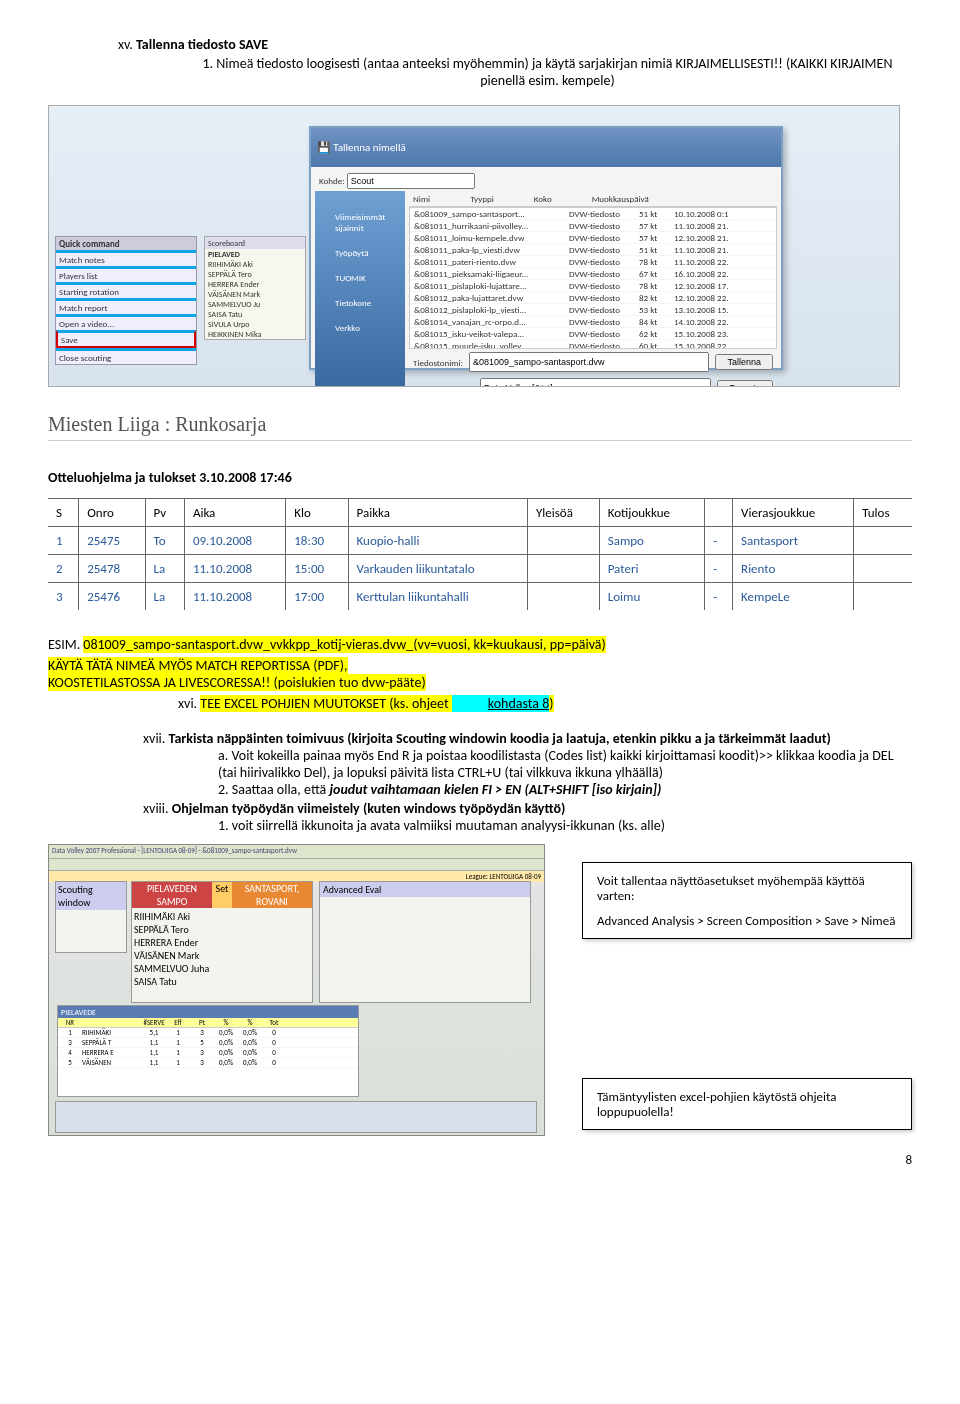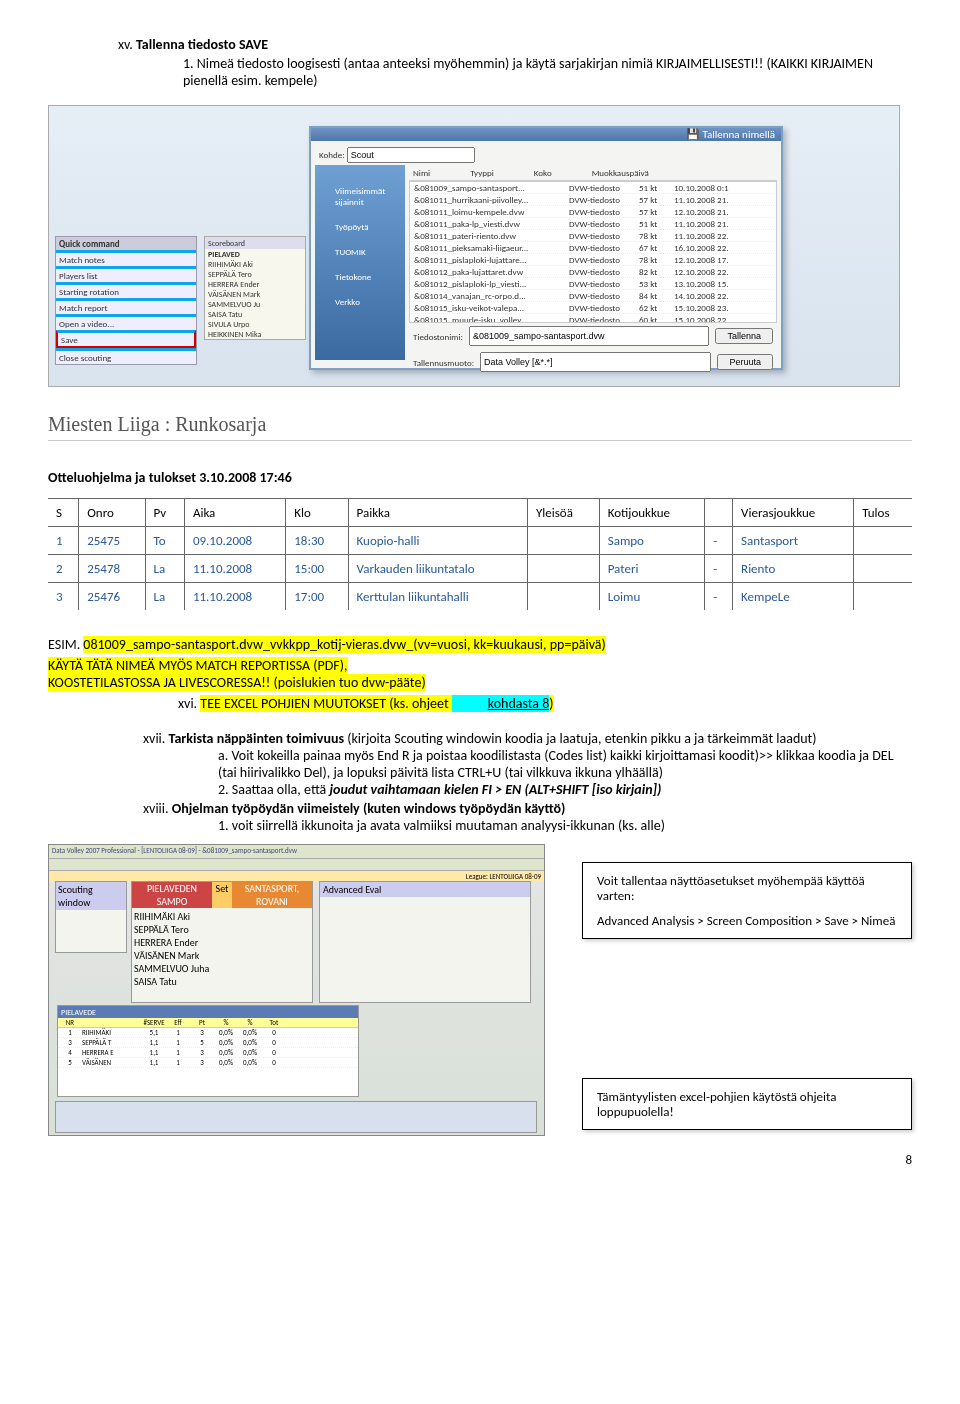--- a/index.html
+++ b/index.html
@@ -7,41 +7,41 @@
     font-size: 14px;
     color: #000;
     margin: 0;
     padding: 36px 48px;
     width: 960px;
     box-sizing: border-box;
     background: #fff;
   }
   .xv { margin-left: 70px; margin-bottom: 2px; }
   .xv b { font-weight: bold; }
-  .sub1 { margin-left: 135px; margin-bottom: 16px; }
+  .sub1 { margin-left: 135px; margin-bottom: 16px; text-align: center; }
   .screenshot1 {
     margin: 12px 0 26px 0;
     width: 850px;
     height: 280px;
     background: linear-gradient(#e6eef6,#d8e3ee);
     border: 1px solid #aaa;
     position: relative;
     font-size: 10px;
     color: #333;
     overflow: hidden;
   }
   .dlg {
     position: absolute;
     left: 260px; top: 20px;
     width: 470px; height: 240px;
     background: #f4f4f2;
     border: 2px solid #7da0c5;
     box-shadow: 3px 3px 6px rgba(0,0,0,0.25);
   }
-  .dlg-title { background: linear-gradient(#6f93c4,#4f77ab); color:#fff; padding:0 6px; font-size:11px;text-align:right;}
+  .dlg-title { background: linear-gradient(#6f93c4,#4f77ab); color:#fff; padding:13px 6px; font-size:11px;}
   .dlg-body { padding: 4px; }
   .dlg-left {
     float:left; width:90px; height:195px;
     background: linear-gradient(#6fa0d4,#3a6aa0);
     color:#fff; font-size:9px;
     padding:20px; box-sizing:border-box;
   }
   .dlg-left div { margin-bottom:14px;}
   .dlg-right { margin-left: 94px; }
   .dlg-hdr { display:flex; gap:40px; padding:2px 4px; border-bottom:1px solid #ccc; font-size:9px;}
@@ -360,21 +360,21 @@
 <div><span class="hl-yellow">KÄYTÄ TÄTÄ NIMEÄ MYÖS MATCH REPORTISSA (PDF),</span></div>
 <div><span class="hl-yellow">KOOSTETILASTOSSA JA LIVESCORESSA!! (poislukien tuo dvw-pääte)</span></div>
 
 <div class="xvi">
   <span>xvi.</span>
   <span class="hl-yellow">TEE EXCEL POHJIEN MUUTOKSET (ks. ohjeet </span><span class="hl-cyan">kohdasta 8</span><span class="hl-yellow">)</span>
 </div>
 
 <div class="xvii">
   <span>xvii.</span>
-  <b style="font-weight:normal;"><b>Tarkista näppäinten toimivuus</b> (kirjoita Scouting windowin koodia ja laatuja, etenkin pikku a ja tärkeimmät laadut)</b>
+  <b style="font-weight:bold;"><b>Tarkista näppäinten toimivuus</b> (kirjoita Scouting windowin koodia ja laatuja, etenkin pikku a ja tärkeimmät laadut)</b>
 </div>
 
 <div class="lst-a">
   <span>a.</span>
   <span>Voit kokeilla painaa myös End R ja poistaa koodilistasta (Codes list) kaikki kirjoittamasi koodit)&gt;&gt; klikkaa koodia ja DEL (tai hiirivalikko Del), ja lopuksi päivitä lista CTRL+U (tai vilkkuva ikkuna ylhäällä)</span>
 </div>
 <div class="lst-2">
   <span>2.</span>
   <span>Saattaa olla, että <b><i>joudut vaihtamaan kielen FI &gt; EN (ALT+SHIFT [iso kirjain])</i></b></span>
 </div>

